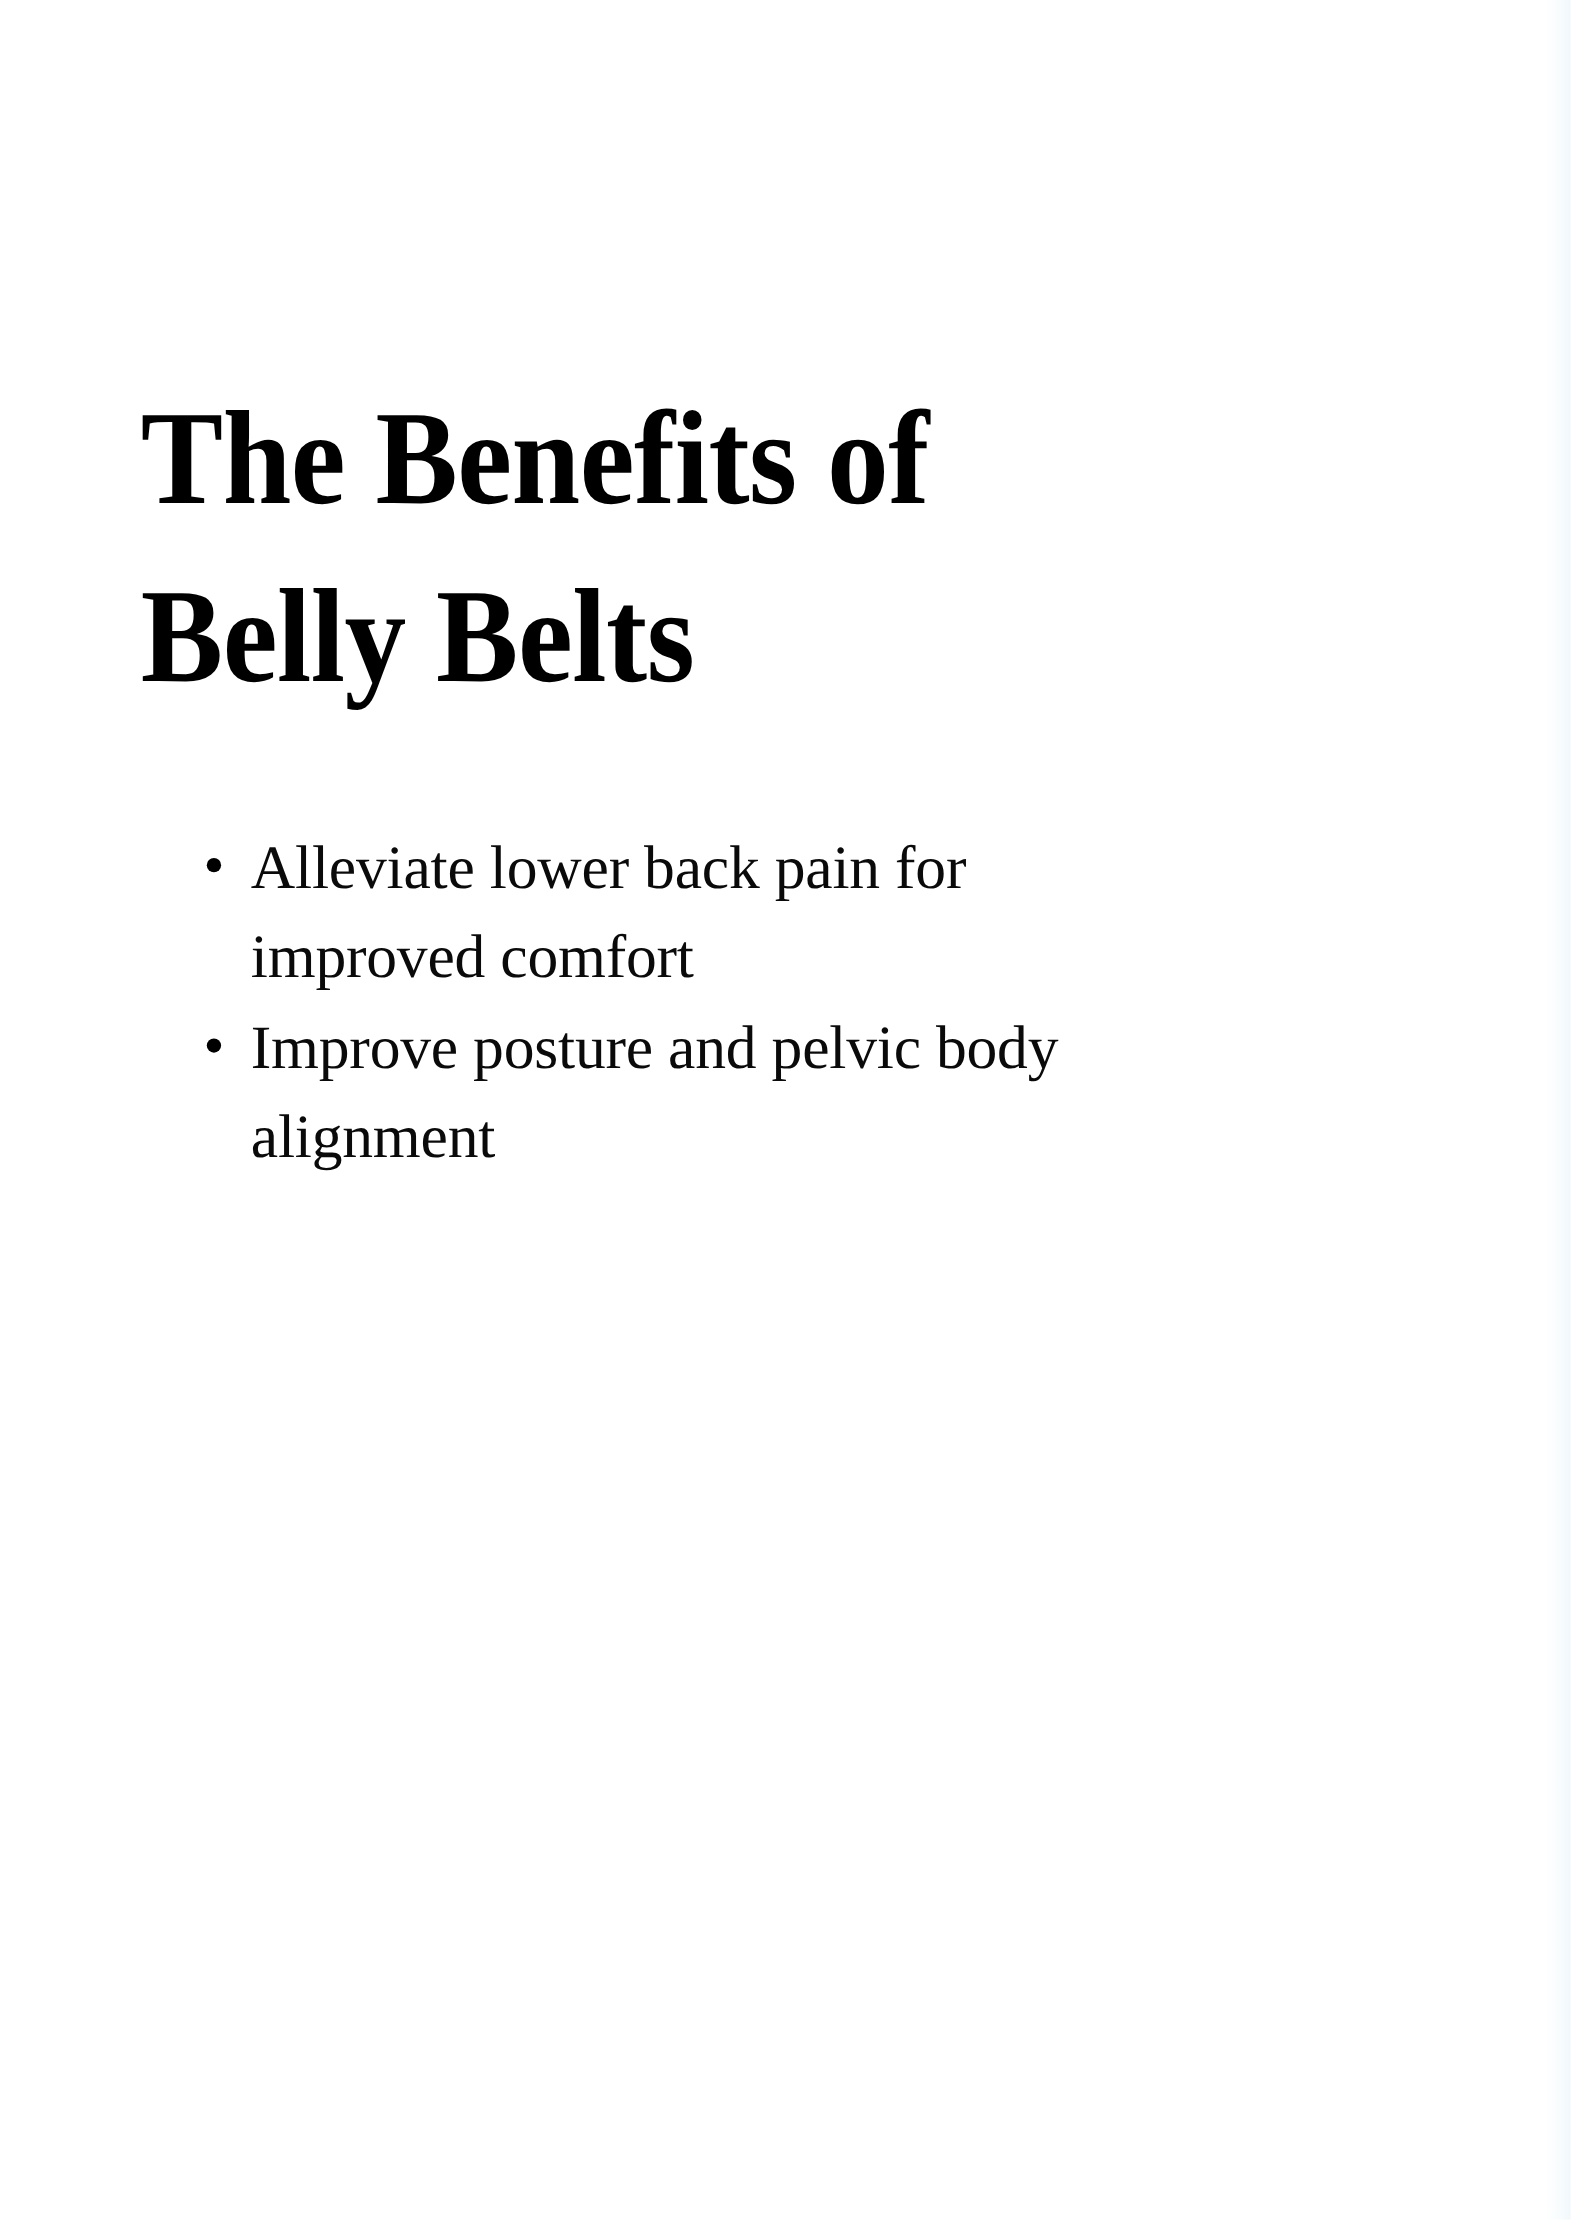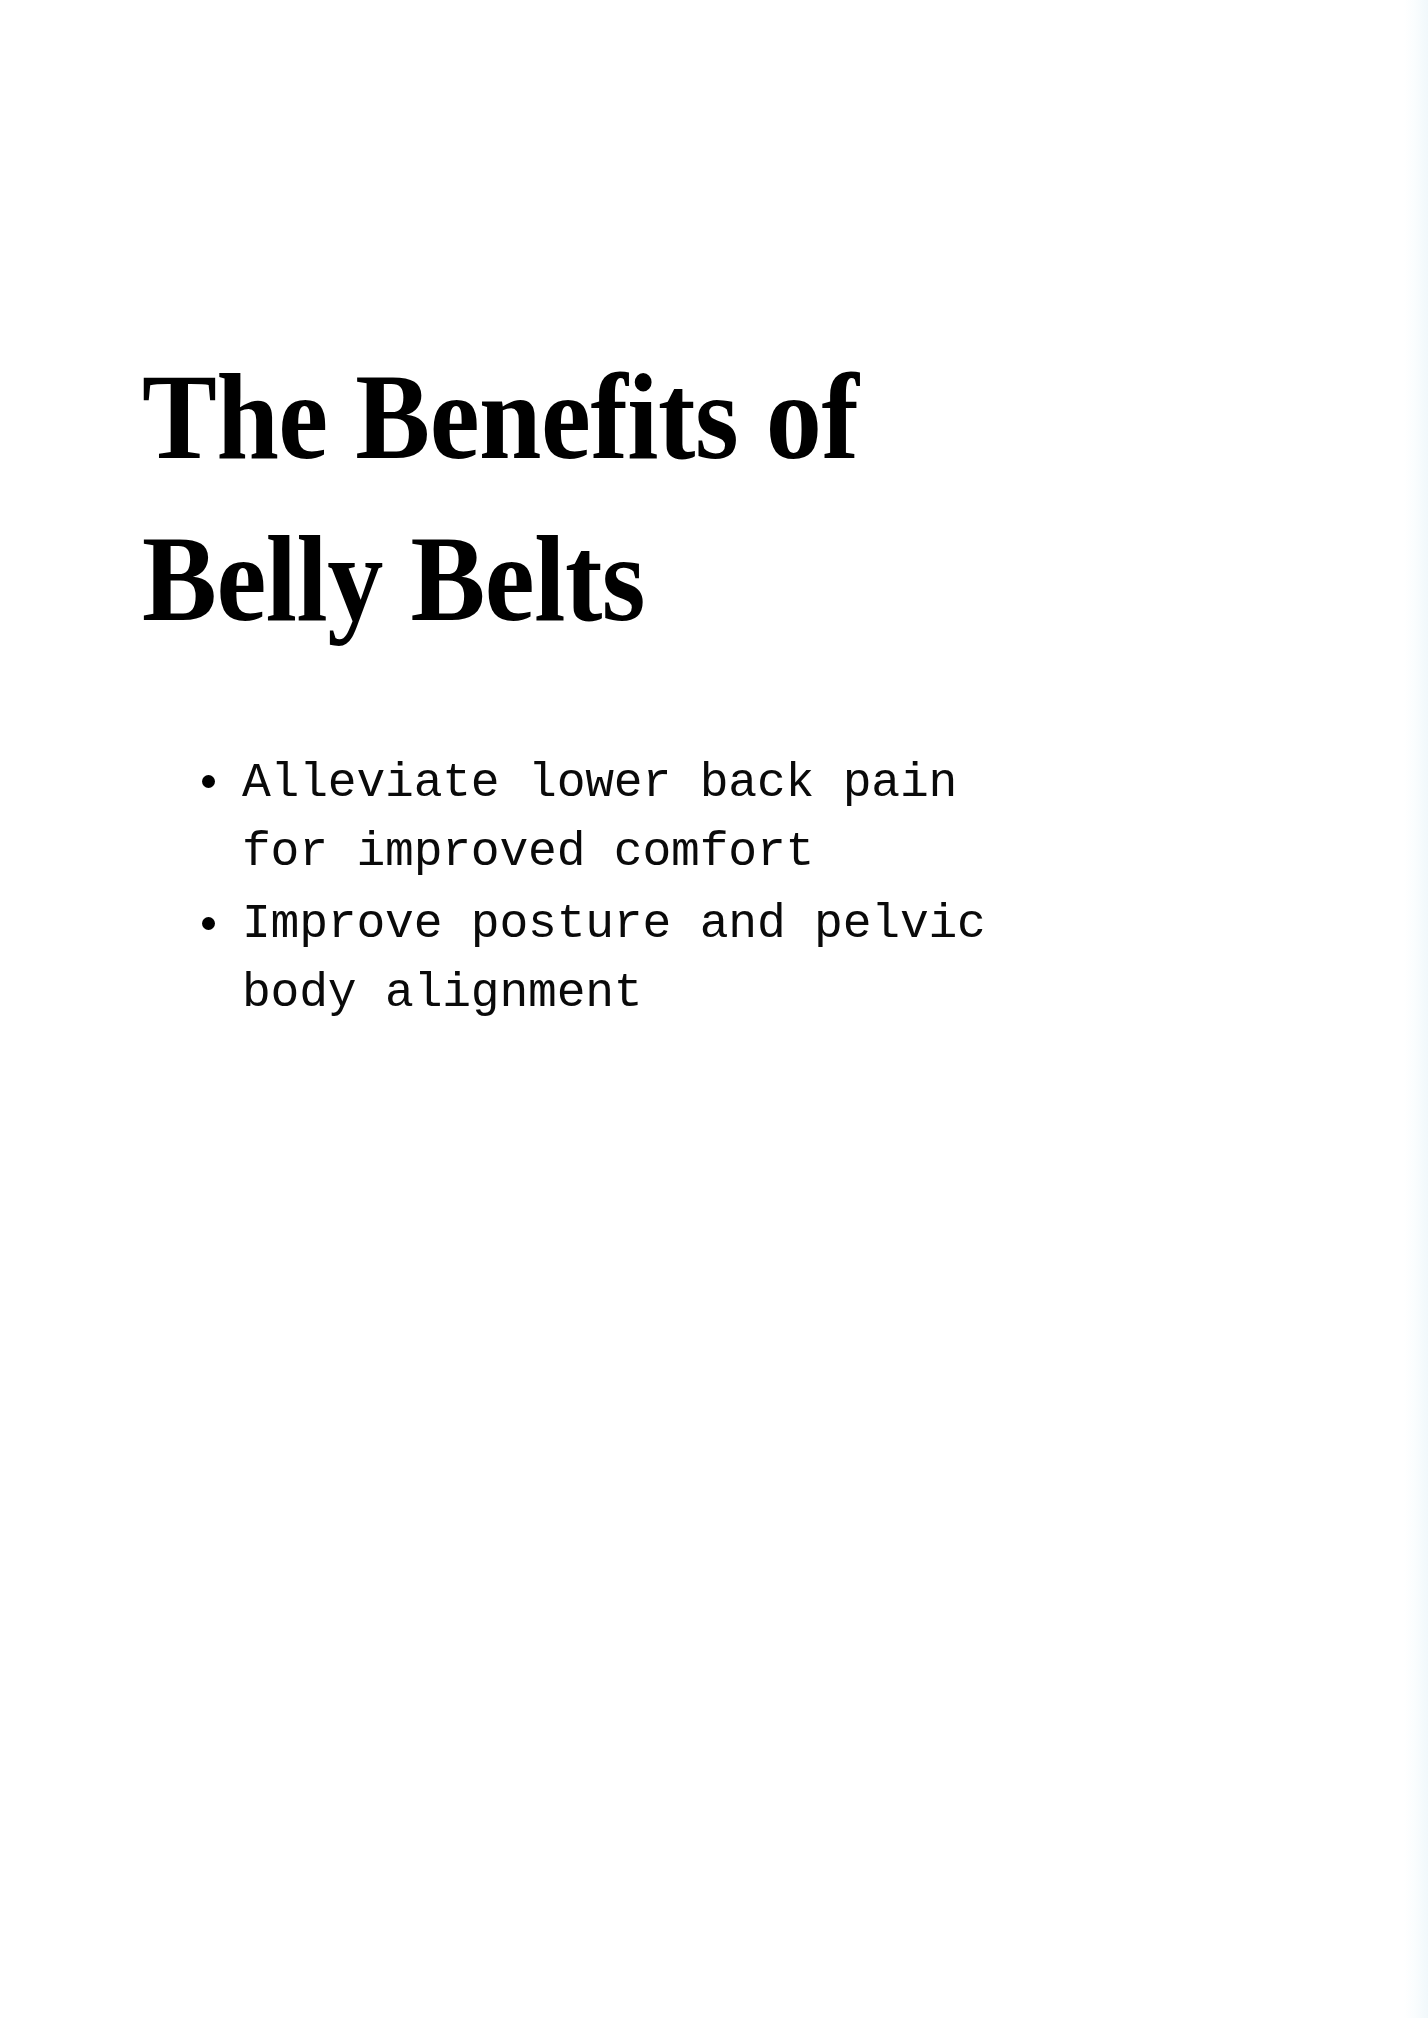--- a/index.html
+++ b/index.html
@@ -30,21 +30,21 @@
     top: 0;
     right: 0;
     width: 24px;
     height: 100%;
     background: linear-gradient(to right, #ffffff 0%, #fafdfe 45%, #f1f8fb 100%);
     pointer-events: none;
   }
 
   .content {
     position: absolute;
-    left: 142px;
+    left: 128px;
     top: 336px;
     width: 880px;
   }
 
   
   .headline {
     font-family: "Liberation Serif", "DejaVu Serif", serif;
     font-weight: 700;
     font-size: 122px;
     line-height: 1.33;
@@ -61,23 +61,23 @@
     list-style: none;
     margin: 0;
     padding: 0;
     margin-top: 88px;
     margin-left: 46px;
   }
 
   .benefit-item {
     position: relative;
     padding-left: 54px;
-    font-family: Liberation Mono, monospace;
+    font-family: Liberation Serif, serif;
     font-weight: 400;
-    font-size: 48px;
+    font-size: 56px;
     line-height: 1.45;
     color: #0a0a0a;
     margin: 0 0 2px 0;
     letter-spacing: -0.2px;
     max-width: 800px;
   }
 
   .benefit-bullet {
     position: absolute;
     left: 14px;

